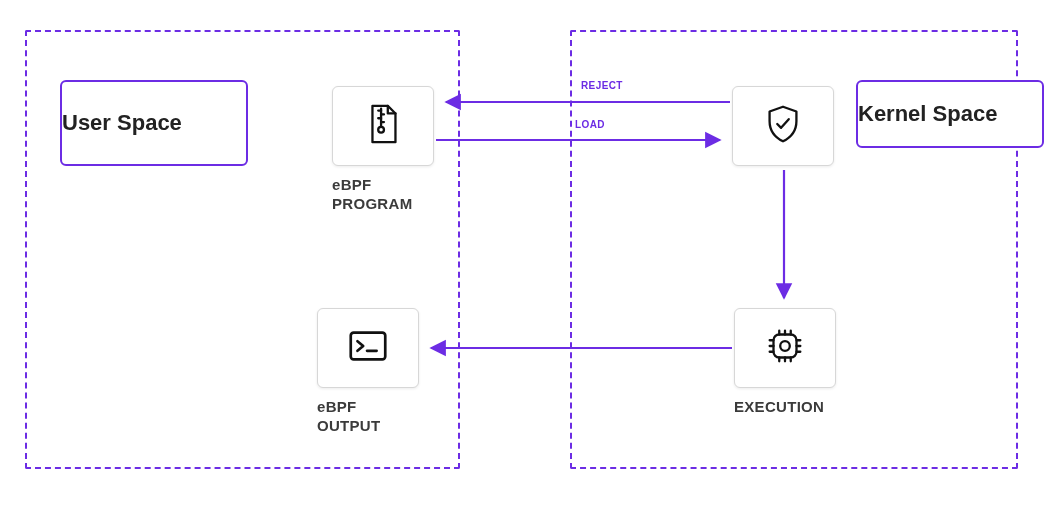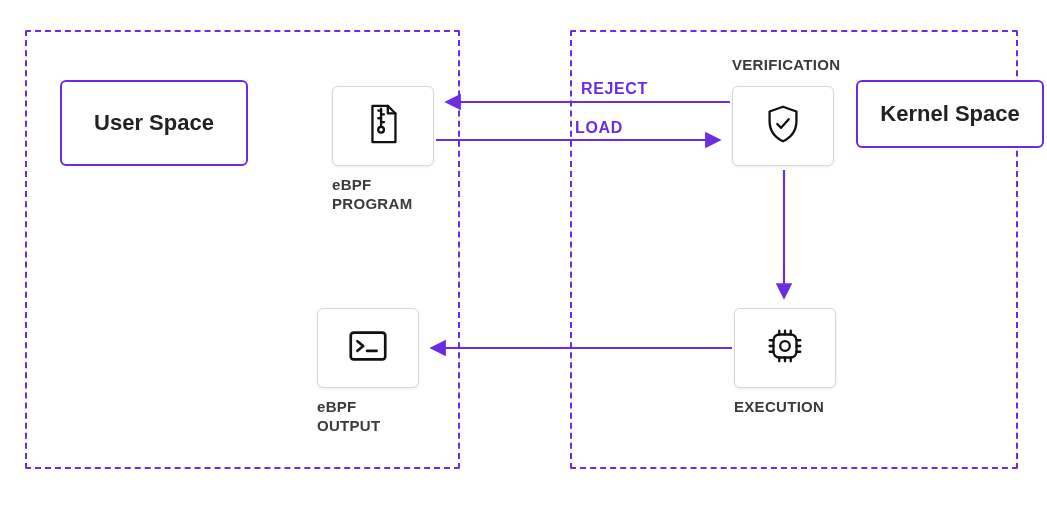--- a/index.html
+++ b/index.html
@@ -6,21 +6,21 @@
   body{font-family:"Segoe UI",Arial,Helvetica,sans-serif;background:#fff;color:#333}
   .stage{position:relative;width:1047px;height:511px}
 
   
   .region{position:absolute;border:2px dashed #6C2CE4;border-radius:2px;box-sizing:border-box}
   .region-left{left:25px;top:30px;width:435px;height:439px}
   .region-right{left:570px;top:30px;width:448px;height:439px}
 
   
   .titlecard{position:absolute;background:#fff;border:2px solid #6C2CE4;border-radius:6px;
-    display:flex;align-items:center;justify-content:center;font-weight:700;color:#222;
+    display:flex;align-items:center;font-weight:700;color:#222;
     font-size:22px;padding:0;box-sizing:border-box}
   .titlecard-left{left:60px;top:80px;width:188px;height:86px}
   .titlecard-right{left:856px;top:80px;width:188px;height:68px}
 
   
   .node{position:absolute;background:#fff;border:1px solid #d7d7d7;border-radius:6px;
     box-shadow:0 1px 3px rgba(0,0,0,0.08);display:flex;align-items:center;justify-content:center;
     box-sizing:border-box}
   .node-prog{left:332px;top:86px;width:102px;height:80px}
   .node-ver{left:732px;top:86px;width:102px;height:80px}
@@ -28,21 +28,21 @@
   .node-exec{left:734px;top:308px;width:102px;height:80px}
 
   .node-label{position:absolute;color:#3b3b3b;font-weight:700;
     letter-spacing:.02em;font-size:15px;line-height:1.25;white-space:pre}
   .lbl-prog{left:332px;top:176px;width:102px}
   .lbl-out{left:317px;top:398px;width:102px}
   .lbl-exec{left:734px;top:398px;width:102px}
   .lbl-ver{left:732px;top:56px;width:126px;text-align:left}
 
   
-  .arrow-label{position:absolute;color:#6C2CE4;font-weight:700;font-size:16px;letter-spacing:.04em}
+  .arrow-label{position:absolute;color:#6C2CE4;font-weight:700;font-size:10px;letter-spacing:.04em}
   .lbl-reject{left:581px;top:80px}
   .lbl-load  {left:575px;top:119px}
 
   svg.wires{position:absolute;left:0;top:0}
   .icon-svg{width:46px;height:46px}
 </style>
 </head>
 <body>
 
 <div class="stage">
@@ -83,21 +83,20 @@
         <path d="M29 5v8h8"></path>
         <path d="M22 8v18"></path>
         <circle cx="22" cy="30" r="3"></circle>
         <path d="M19 10h3M22 14h3M19 18h3M22 22h3"></path>
       </svg>
     </span>
   </div>
   <div class="node-label lbl-prog">eBPF
 PROGRAM</div>
 
-  <div class="node-label lbl-ver">VERIFICATION</div>
   <div class="node node-ver">
     <span>
       <svg class="icon-svg" viewBox="0 0 48 48" fill="none" stroke="#111" stroke-width="2.4" stroke-linecap="round" stroke-linejoin="round">
         <path d="M24 6l14 5v10c0 10-6 17-14 21C16 38 10 31 10 21V11l14-5z"></path>
         <path d="M18 24l4 4 8-9"></path>
       </svg>
     </span>
   </div>
 
   <div class="node node-out">

